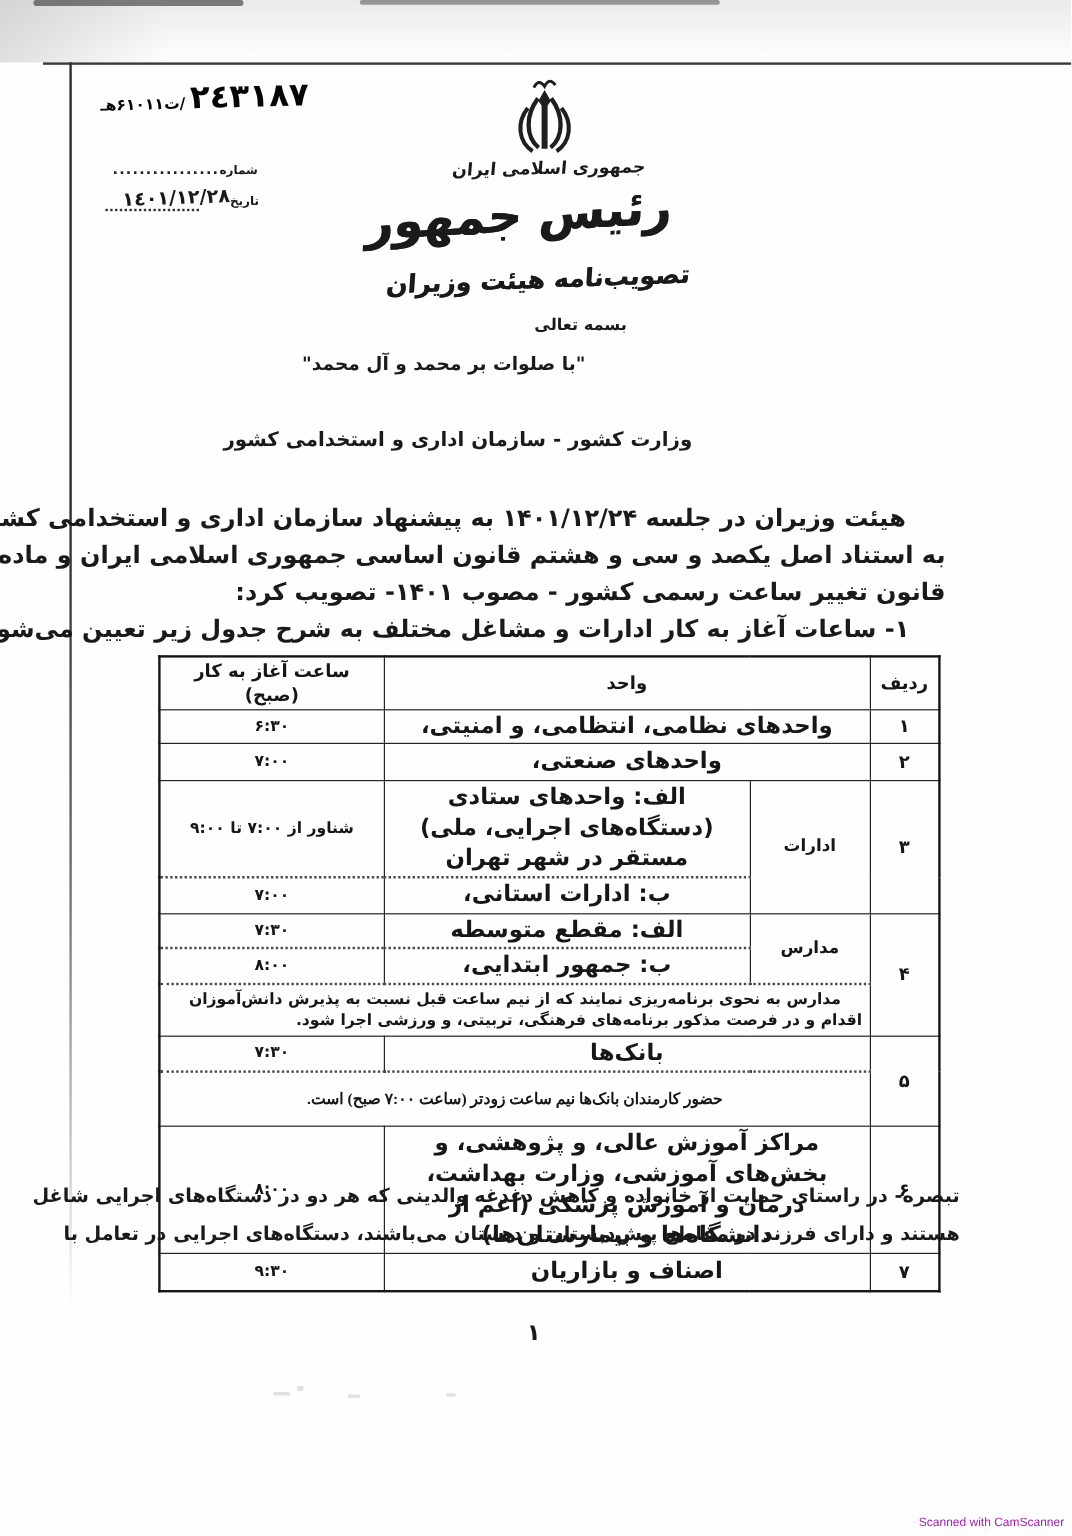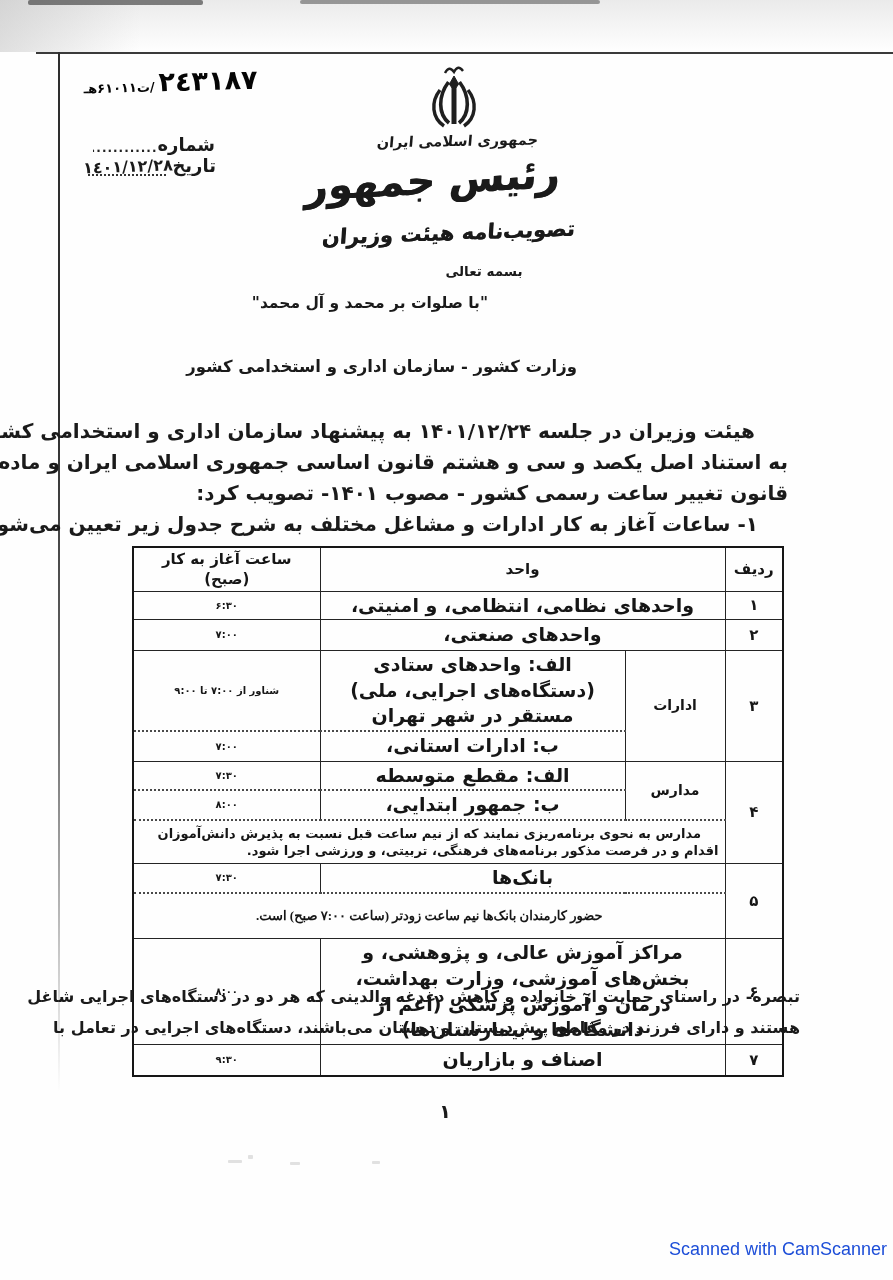--- a/index.html
+++ b/index.html
@@ -16,21 +16,21 @@
   .frame-h{position:absolute;left:36px;top:52px;width:857px;height:2px;background:#3a3a3a;}
   .frame-v{position:absolute;left:58px;top:52px;width:2px;height:1040px;
            background:linear-gradient(180deg,#2e2e2e 0%,#2e2e2e 35%,#6e6e6e 65%,rgba(110,110,110,0) 100%);}
   .band-smudge{position:absolute;background:#c9c9c9;opacity:.55;border-radius:1px;}
   
   .ref-line{position:absolute;left:78px;top:66px;width:185px;text-align:center;
             font-weight:bold;color:#050505;transform:rotate(-1.5deg);white-space:nowrap;}
   .ref-big{font-size:27px;letter-spacing:3px;}
   .ref-small{font-size:13px;margin-right:4px;}
   .field-line{position:absolute;display:flex;align-items:flex-end;font-weight:bold;}
-  .field-line .fld-label{font-size:18px;flex:0 0 auto;}
+  .field-line .fld-label{font-size:10px;flex:0 0 auto;}
   .field-line .fld-dots{font-size:12px;letter-spacing:1px;overflow:hidden;white-space:nowrap;
                         flex:1 1 auto;color:#222;}
   .num-line{left:93px;top:134px;width:122px;}
   .date-line{left:86px;top:155px;width:130px;}
   .date-value{font-size:16px;font-weight:bold;transform:rotate(-2deg);margin-left:4px;white-space:nowrap;}
   .date-dots-under{position:absolute;left:88px;top:174px;width:78px;border-bottom:2px dotted #333;}
   
   .emblem{position:absolute;left:426px;top:66px;width:56px;height:66px;}
   .emblem svg{width:100%;height:100%;}
   .country{position:absolute;left:375px;top:133px;width:165px;text-align:center;
@@ -55,35 +55,35 @@
   
   table.hours{position:absolute;left:132px;top:546px;width:650px;border-collapse:collapse;
               table-layout:fixed;border:2.5px solid #161616;}
   table.hours th,table.hours td{border:1.5px solid #242424;font-weight:bold;color:#161616;
               padding:1px 6px;vertical-align:middle;text-align:center;line-height:1.35;}
   table.hours th{font-size:15px;}
   td.unit{font-size:19px;}
   td.sub{text-align:right;padding-right:9px;}
   td.group{font-size:14px;}
   td.rdif{font-size:15px;}
-  td.time{font-size:10px;white-space:nowrap;margin-top:16px;}
+  td.time{font-size:13px;white-space:nowrap;margin-top:16px;}
   td.note{font-size:13px;text-align:justify;text-align-last:right;padding:2px 10px;}
   td.note.center{text-align:center;text-align-last:center;font-family:Liberation Serif, serif;}
   tr.dot > td{border-top:2px dotted #4a4a4a;}
   tr.h31{height:31px;} tr.h28{height:28px;} tr.h45{height:45px;} tr.h30{height:30px;}
   tr.h29{height:29px;} tr.h44{height:44px;} tr.h27{height:27px;} tr.h46{height:46px;}
   tr.h49{height:49px;}
   
   .tabsere{position:absolute;left:75px;top:982px;width:725px;font-size:16px;font-weight:bold;
            text-align:left;}
   .tabsere .nl{line-height:30.5px;height:30.5px;white-space:nowrap;}
   .page-num{position:absolute;left:425px;top:1100px;width:40px;text-align:center;
             font-size:19px;font-weight:bold;}
-  .watermark{position:absolute;right:6px;bottom:20px;direction:ltr;
-             font-family:"Liberation Sans",sans-serif;font-size:18px;color:#1d4ed8;}
+  .watermark{position:absolute;right:6px;bottom:5px;direction:ltr;
+             font-family:"Liberation Sans",sans-serif;font-size:10px;color:#a21caf;}
 </style>
 </head>
 <body>
 
 <div class="page">
 
   <div class="top-shade"></div>
   <div class="corner-shade"></div>
   <div class="edge-smudge s1"></div>
   <div class="edge-smudge s2"></div>

